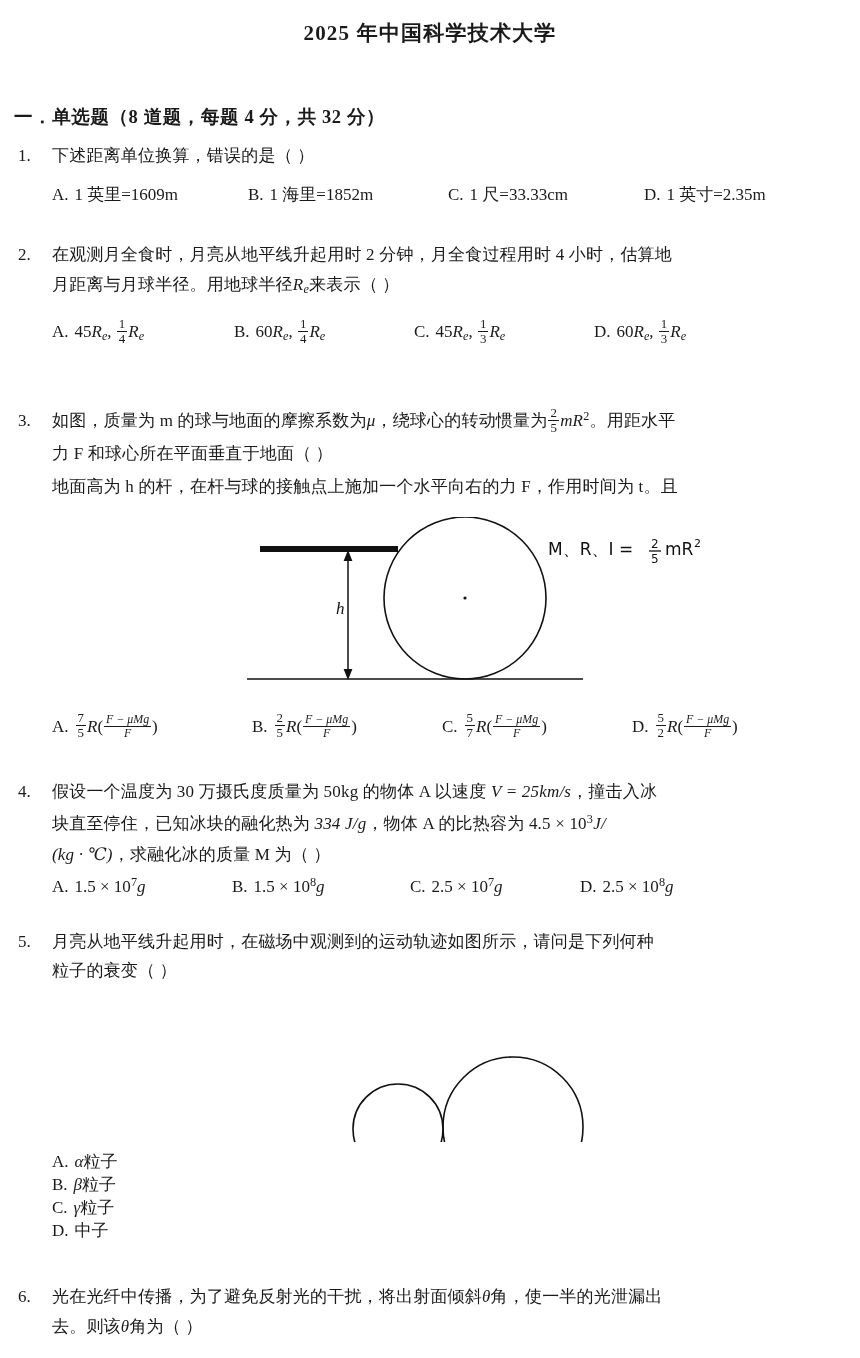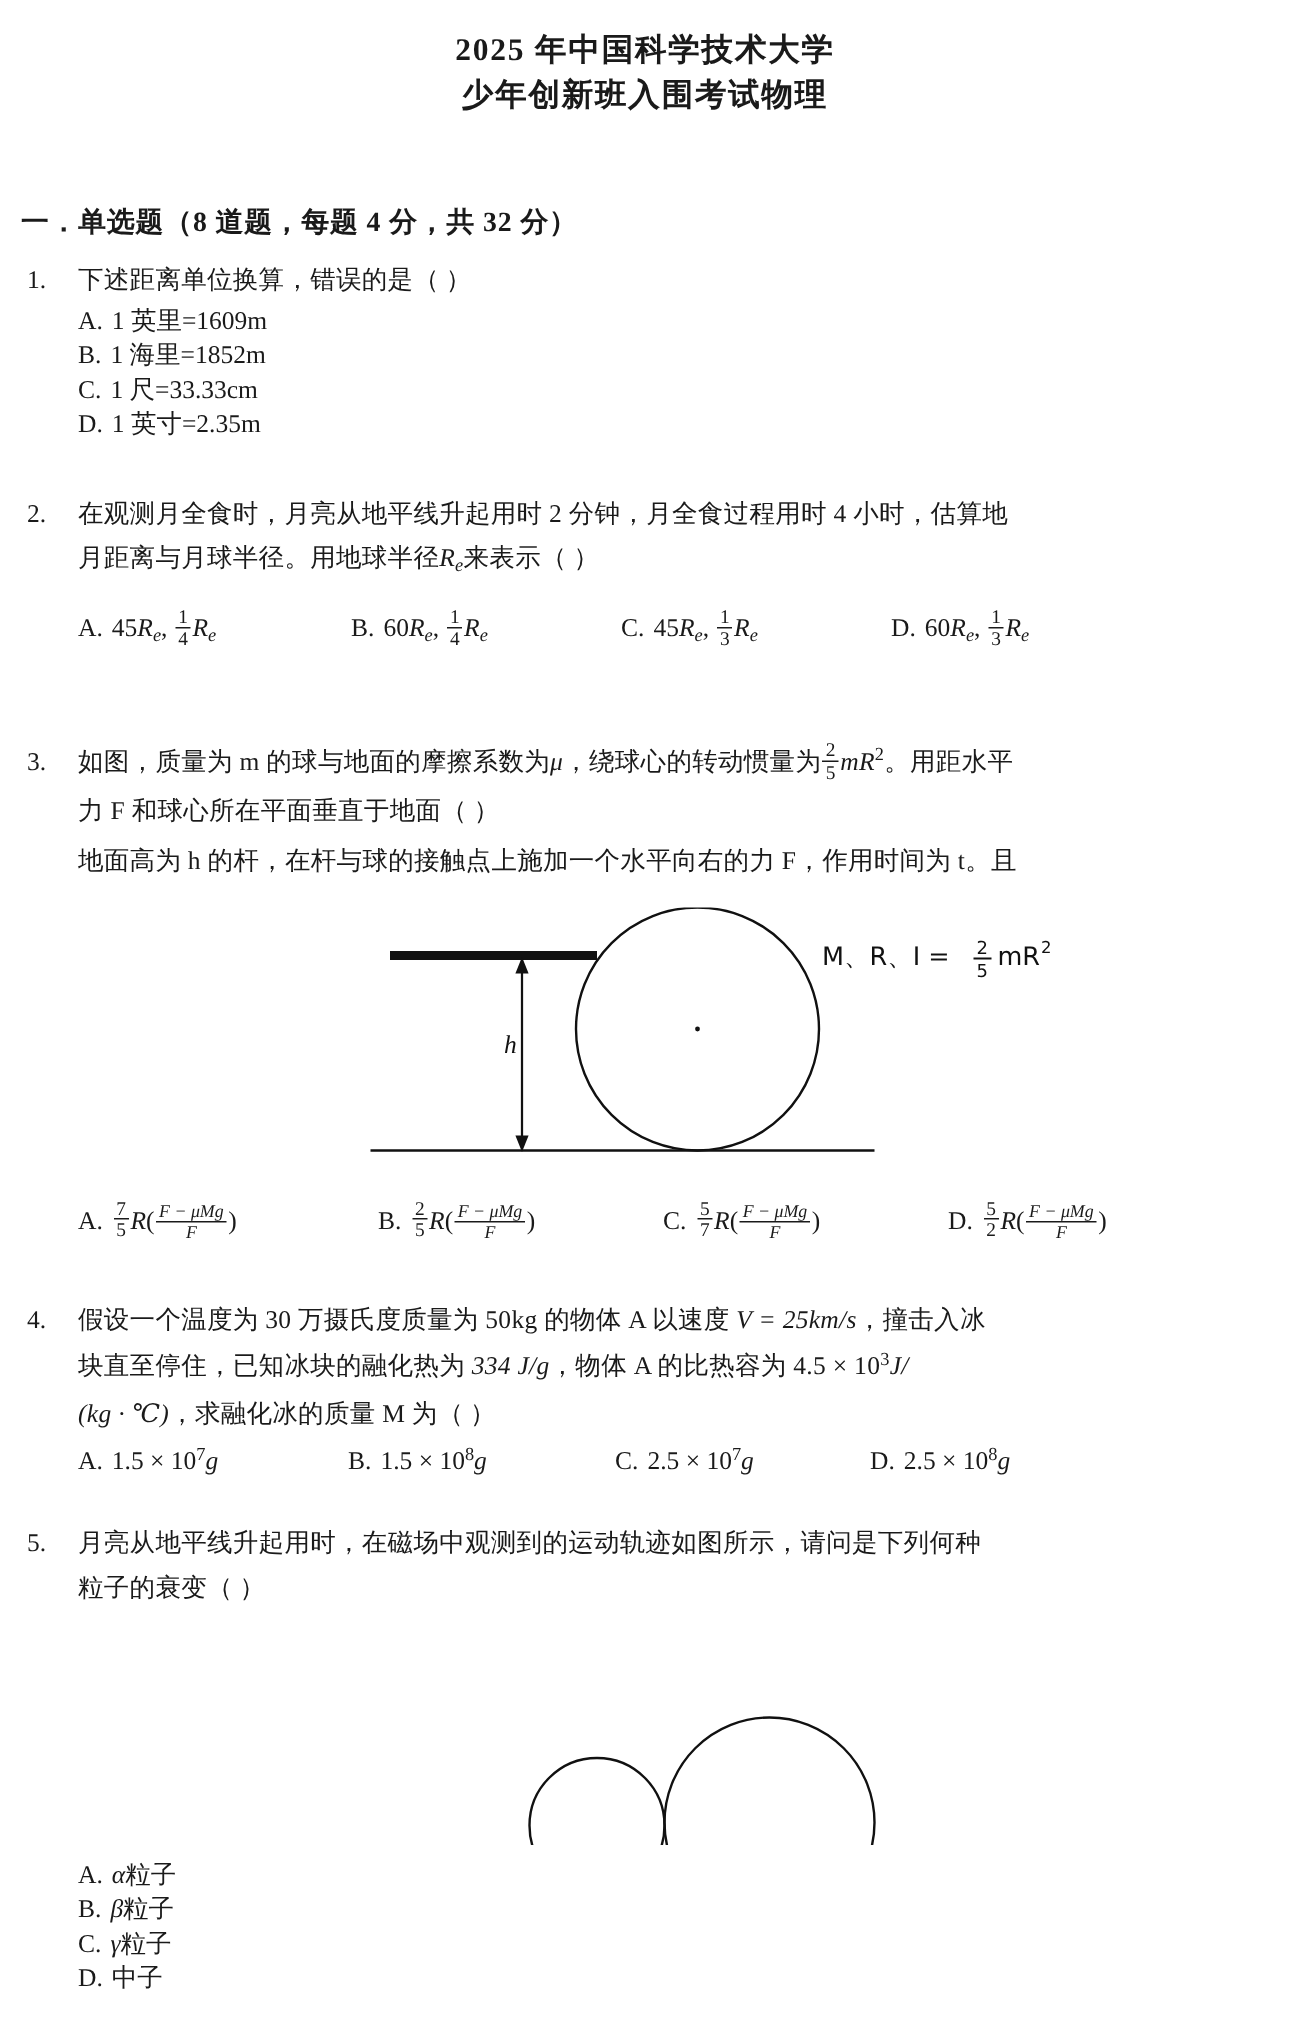--- a/index.html
+++ b/index.html
@@ -130,30 +130,29 @@
   }
   .figure svg { display: block; }
 </style>
 </head>
 <body>
 
 <div class="page">
 
   <div class="doc-title">
     <div class="title-line">2025 年中国科学技术大学</div>
-    <div class="title-line">少年创新班入围考试物理</div>
   </div>
 
   <div class="section-heading">一．单选题（8 道题，每题 4 分，共 32 分）</div>
 
   <div class="question" style="margin-top:12px;">
     <span class="q-num">1.</span>
     <div class="q-body">下述距离单位换算，错误的是（        ）</div>
   </div>
-  <div class="options opts-row-1" style="margin-top:0;flex-direction:column;">
+  <div class="options opts-row-1" style="margin-top:12px;">
     <span class="opt"><span class="lab">A.</span><span>1 英里=1609m</span></span>
     <span class="opt"><span class="lab">B.</span><span>1 海里=1852m</span></span>
     <span class="opt"><span class="lab">C.</span><span>1 尺=33.33cm</span></span>
     <span class="opt"><span class="lab">D.</span><span>1 英寸=2.35m</span></span>
   </div>
 
   <div class="question" style="margin-top:34px;">
     <span class="q-num">2.</span>
     <div class="q-body">
       <p>在观测月全食时，月亮从地平线升起用时 2 分钟，月全食过程用时 4 小时，估算地</p>
@@ -264,17 +263,18 @@
   <div class="options opts-row-5">
     <span class="opt"><span class="lab">A.</span><span class="mi">α</span><span>粒子</span></span>
     <span class="opt"><span class="lab">B.</span><span class="mi">β</span><span>粒子</span></span>
     <span class="opt"><span class="lab">C.</span><span class="mi">γ</span><span>粒子</span></span>
     <span class="opt"><span class="lab">D.</span><span class="mi"></span><span>中子</span></span>
   </div>
 
   <div class="question" style="margin-top:40px;">
     <span class="q-num">6.</span>
     <div class="q-body">
+      <p><span>光在光纤中传播，为了避免反射光的干扰，将出射面倾斜</span><span class="mi">θ</span><span>角，使一半的光泄漏出</span></p>
       <p><span>去。则该</span><span class="mi">θ</span><span>角为（        ）</span></p>
     </div>
   </div>
 
 </div>
 
 </body></html>

